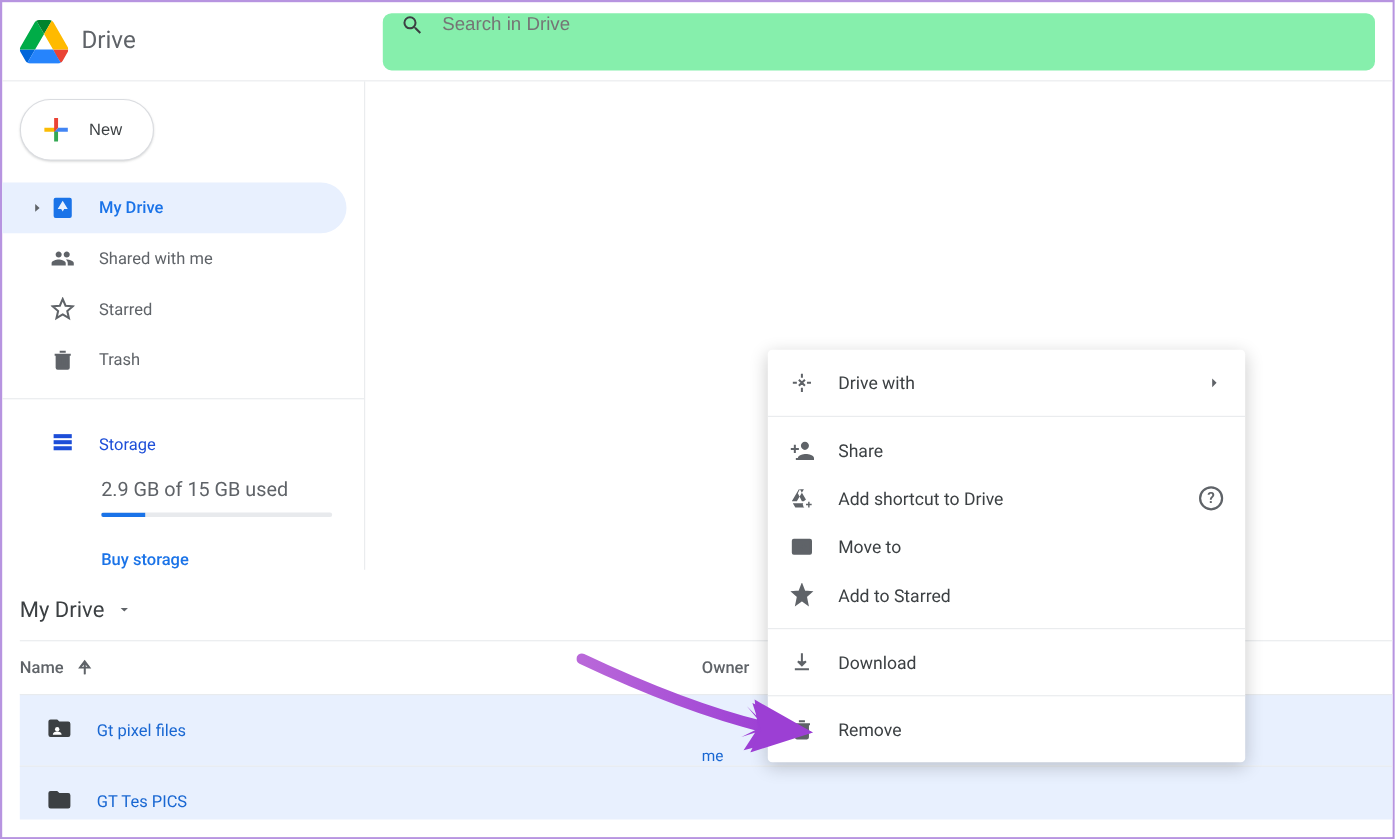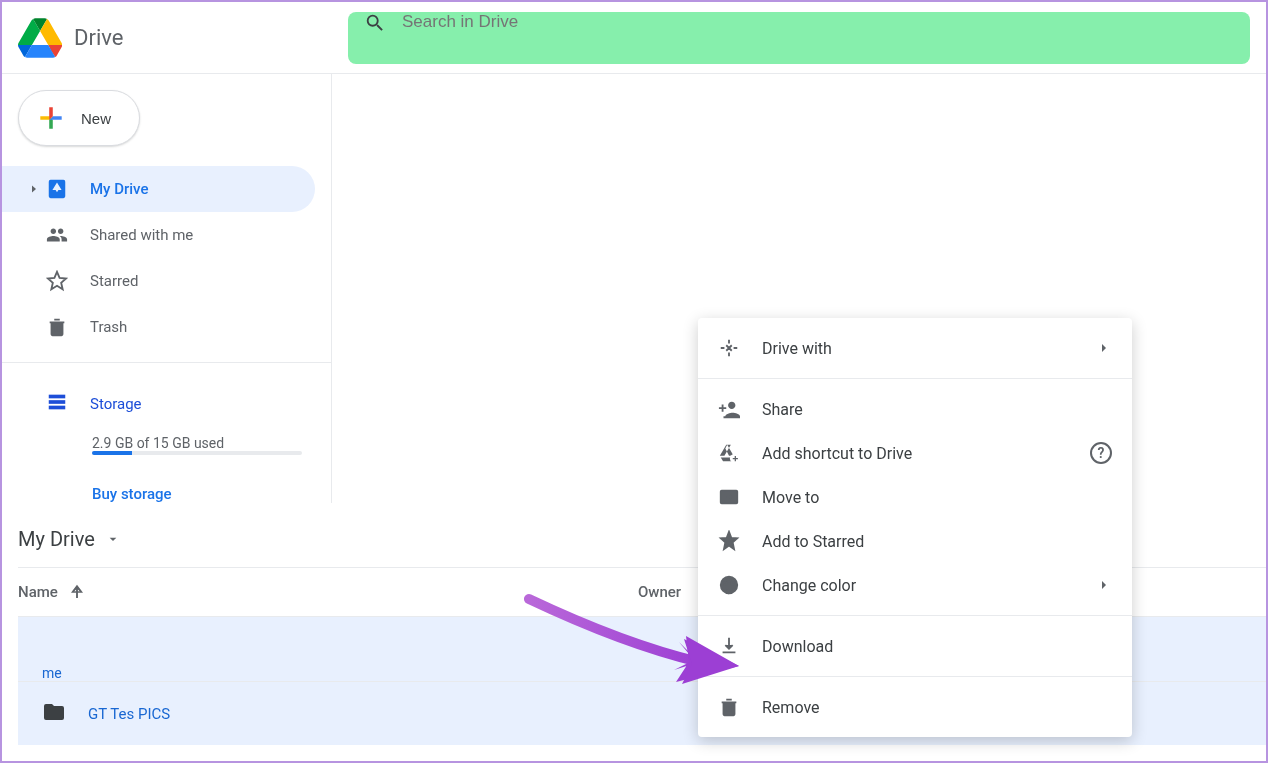--- a/index.html
+++ b/index.html
@@ -24,21 +24,21 @@
 .nav-item.active { background: #e8f0fe; color: #1a73e8; font-weight: 500; }
 .nav-item .chev { width: 12px; height: 12px; margin-right: 6px; visibility: hidden; color: #5f6368; }
 .nav-item.has-chev .chev { visibility: visible; }
 .nav-icon { width: 22px; height: 22px; margin-right: 22px; display: flex; align-items: center; justify-content: center; }
 .nav-icon svg { width: 22px; height: 22px; }
 
 .storage-section { margin-top: 12px; padding-top: 18px; border-top: 1px solid #e8eaed; }
 .storage-item { display: flex; align-items: flex-end; padding: 10px 26px 10px 44px; font-size: 15px; color: #1d4ed8; cursor: pointer; }
 .storage-item .nav-icon { margin-right: 22px; }
 .storage-bar-wrap { margin: 12px 26px 0 90px; }
-.storage-text { font-size: 14px; color: #5f6368; }
+.storage-text { font-size: 18px; color: #5f6368; margin-bottom: 10px; }
 .storage-bar { width: 210px; height: 4px; background: #e8eaed; border-radius: 2px; overflow: hidden; }
 .storage-fill { height: 100%; background: #1a73e8; width: 19%; }
 .buy-storage { display: inline-block; margin: 30px 0 0 90px; color: #1a73e8; font-size: 15px; font-weight: 500; cursor: pointer; }
 
 .main { flex: 1; padding: 24px 0 0 16px; overflow: hidden; }
 .breadcrumb { display: flex; align-items: center; font-size: 20px; color: #3c4043; padding-bottom: 16px; border-bottom: 1px solid #e8eaed; margin-bottom: 0; }
 .breadcrumb-caret { margin-left: 10px; color: #5f6368; }
 
 .col-headers { display: flex; align-items: center; height: 48px; font-size: 15px; color: #5f6368; font-weight: 500; }
 .col-name { flex: 0 0 620px; display: flex; align-items: center; }
@@ -176,20 +176,28 @@
           <span>Name</span>
           <svg width="18" height="18" viewBox="0 0 24 24" fill="#5f6368" style="margin-left:10px">
               <path d="M12 4l-6 8h12z M12 4v16" stroke="#5f6368" stroke-width="2" fill="none"></path>
               <path d="M12 20V6M7 11l5-5 5 5" stroke="#5f6368" stroke-width="2" fill="none"></path>
             </svg>
         </div>
         <div class="col-owner">Owner</div>
       </div>
       <div class="file-list" id="file-list">
           <div class="file-row selected">
+            <div class="col-name">
+              <span><svg class="file-icon" viewBox="0 0 24 24" fill="#5f6368">
+                  <path d="M10 4H4a2 2 0 00-2 2v12a2 2 0 002 2h16a2 2 0 002-2V8a2 2 0 00-2-2h-8l-2-2z"></path>
+                  <circle cx="10" cy="13" r="2" fill="#fff"></circle>
+                  <path d="M6 18c0-2 2-3 4-3s4 1 4 3" fill="#fff"></path>
+                </svg></span>
+              <span class="file-name">Gt pixel files</span>
+            </div>
             <div class="owner-cell">me</div>
           </div>
           <div class="file-row selected">
             <div class="col-name">
               <span><svg class="file-icon" viewBox="0 0 24 24" fill="#a1c643">
                   <path d="M10 4H4a2 2 0 00-2 2v12a2 2 0 002 2h16a2 2 0 002-2V8a2 2 0 00-2-2h-8l-2-2z"></path>
                 </svg></span>
               <span class="file-name">GT Tes PICS</span>
             </div>
             <div class="owner-cell"></div>
@@ -297,35 +305,20 @@
         </span>
       <span>Move to</span>
     </div>
     <div class="menu-item">
       <span class="menu-icon">
           <svg viewBox="0 0 24 24" fill="none" stroke="#5f6368" stroke-width="2">
             <path d="M12 2l2.5 6.5L21 9l-5 4.5L17.5 21 12 17l-5.5 4L8 13.5 3 9l6.5-.5z"></path>
           </svg>
         </span>
       <span>Add to Starred</span>
-    </div>
-    <div class="menu-item">
-      <span class="menu-icon">
-          <svg viewBox="0 0 24 24" fill="none" stroke="#5f6368" stroke-width="2">
-            <circle cx="12" cy="12" r="9"></circle>
-            <circle cx="8" cy="10" r="1.5" fill="#5f6368"></circle>
-            <circle cx="12" cy="7" r="1.5" fill="#5f6368"></circle>
-            <circle cx="16" cy="10" r="1.5" fill="#5f6368"></circle>
-            <path d="M12 21c-1 0-2-1-2-2s1-2 2-2h2a1 1 0 001-1"></path>
-          </svg>
-        </span>
-      <span>Change color</span>
-      <svg class="menu-chevron" width="16" height="16" viewBox="0 0 24 24" fill="#5f6368">
-          <path d="M9 6l6 6-6 6z"></path>
-        </svg>
     </div>
     <div class="menu-divider"></div>
     <div class="menu-item">
       <span class="menu-icon">
           <svg viewBox="0 0 24 24" fill="none" stroke="#5f6368" stroke-width="2">
             <path d="M12 3v12M8 11l4 4 4-4M5 19h14"></path>
           </svg>
         </span>
       <span>Download</span>
     </div>

